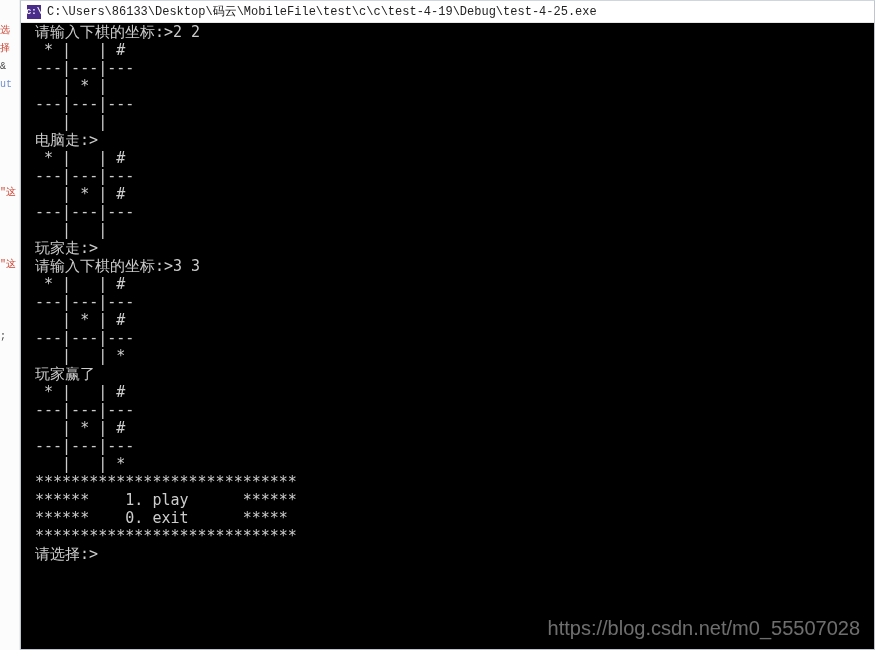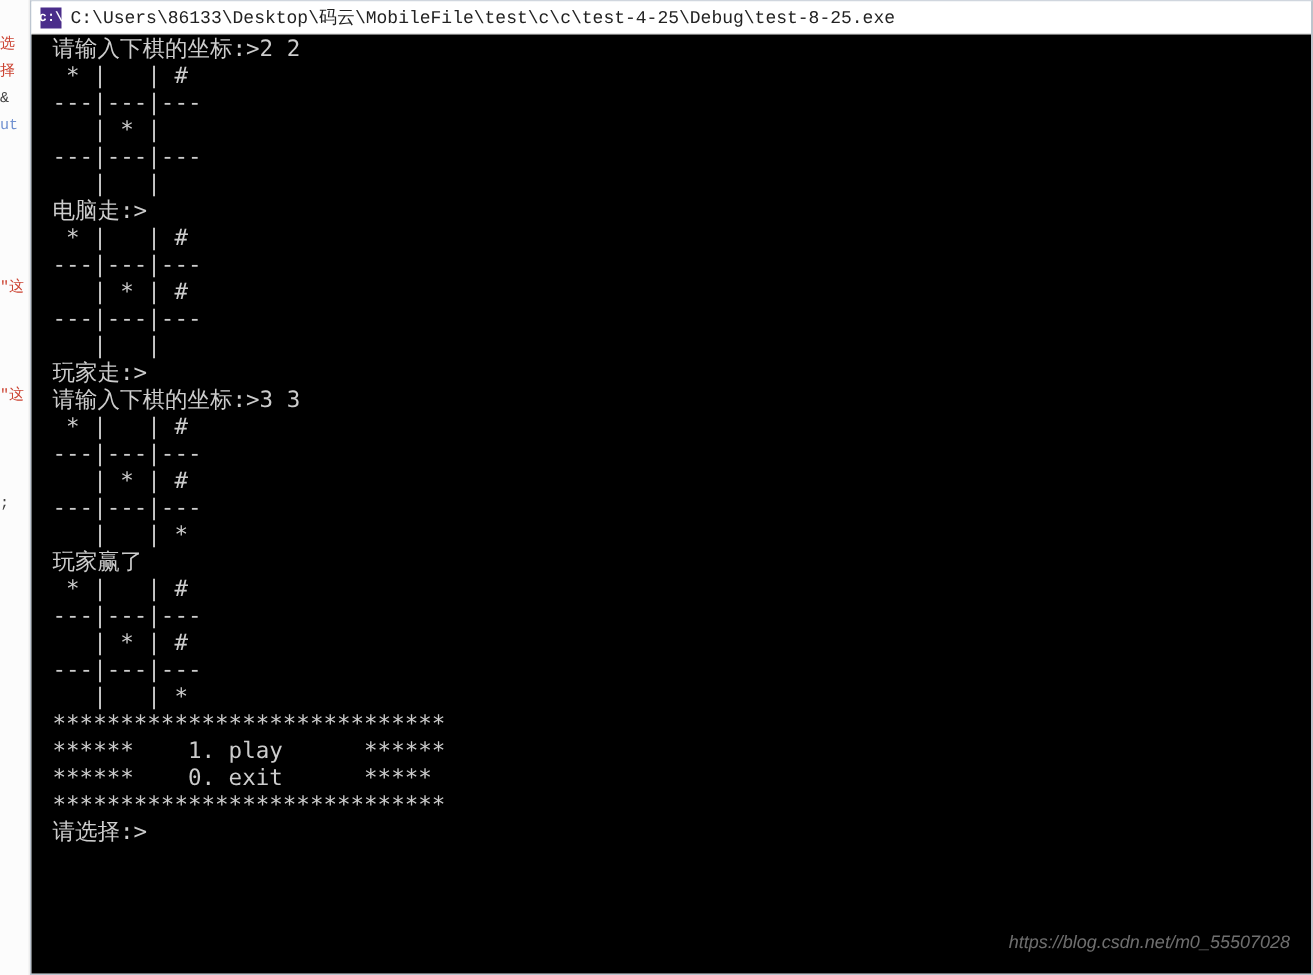--- a/index.html
+++ b/index.html
@@ -72,22 +72,21 @@
       white-space: pre;
       position: relative;
       overflow: hidden;
     }
     .watermark {
       position: absolute;
       right: 14px;
       bottom: 12px;
       color: rgba(200,200,200,0.55);
       font-family: Arial, sans-serif;
-      font-size: 12px;
-      font-style: italic;
+      font-size: 20px;
     }
   </style>
 </head>
 <body>
 
 <div class="left-gutter">
   <div style="height:22px"></div>
   <div class="gutter-red">选择</div>
   <div class="gutter-text2"> &amp;</div>
   <div class="gutter-text3">ut</div>
@@ -95,21 +94,21 @@
   <div class="gutter-red">"这</div>
   <div style="height:54px"></div>
   <div class="gutter-red">"这</div>
   <div style="height:54px"></div>
   <div class="gutter-text2">;</div>
 </div>
 
 <div class="window">
   <div class="titlebar">
     <span class="app-icon">c:\</span>
-    <span>C:\Users\86133\Desktop\码云\MobileFile\test\c\c\test-4-25\Debug\test-8-25.exe</span>
+    <span>C:\Users\86133\Desktop\码云\MobileFile\test\c\c\test-4-19\Debug\test-4-25.exe</span>
   </div>
   <div class="console"><span>请输入下棋的坐标:&gt;2 2</span>
 <span> * |   | #</span>
 <span>---|---|---</span>
 <span>   | * |  </span>
 <span>---|---|---</span>
 <span>   |   |  </span>
 <span>电脑走:&gt;</span>
 <span> * |   | #</span>
 <span>---|---|---</span>

